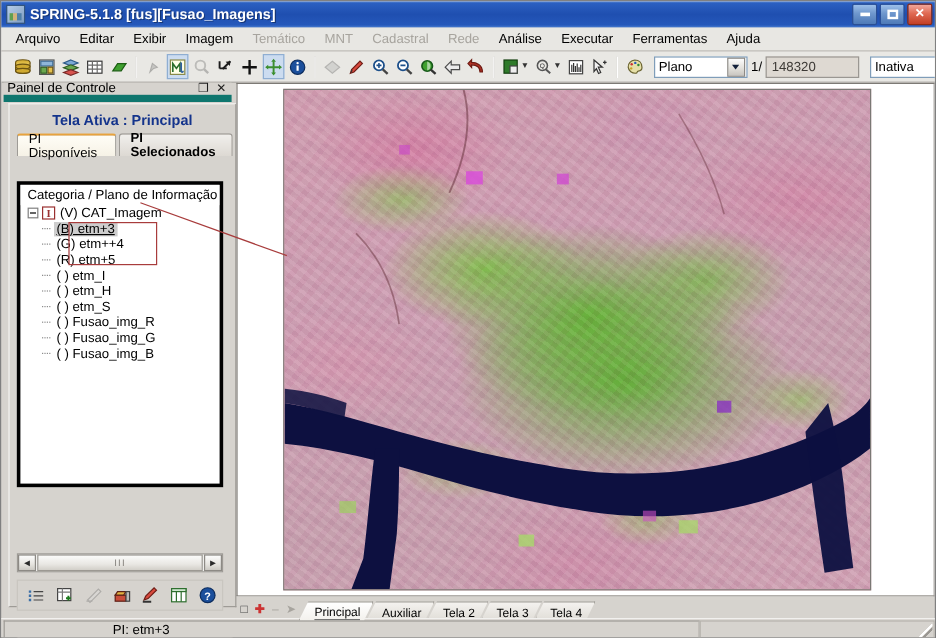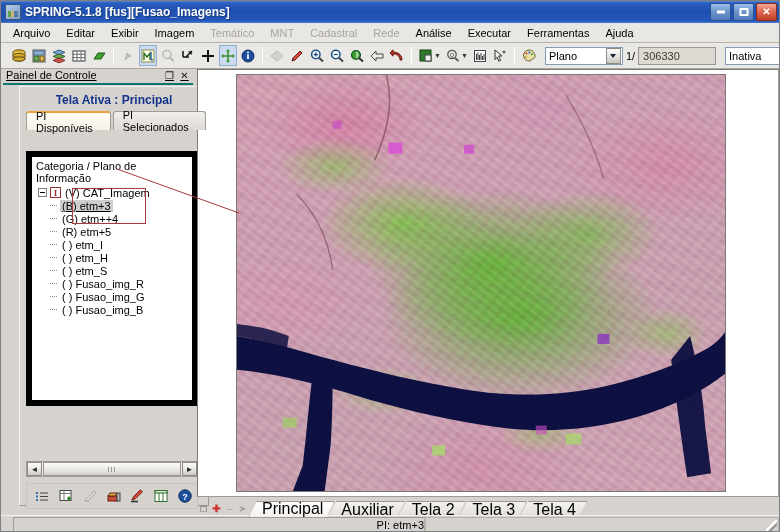--- a/index.html
+++ b/index.html
@@ -121,57 +121,58 @@
     background: #ded9d2; color: #3d3a36; font-size: 11px;
     display: flex; align-items: center; padding-left: 4px;
   }
 
   
   #panel {
     position: absolute; left: 2px; top: 68px; width: 190px; height: 460px;
     background: #d6d3ce;
   }
   #panel-title {
-    height: 16px; background: #d6d3ce; display: flex; 
-    border-bottom: 2px solid #0f766e;
-    text-decoration: underline;
+    height: 16px; background: #d6d3ce; display: flex; align-items: center;
+    border-bottom: 6px solid #0f766e;
   }
   #panel-title .pt-text { font-size: 11px; color: #000; padding-left: 3px; flex: 1 1 auto; }
   #panel-title .pt-btn { width: 13px; height: 13px; margin-right: 2px;
     display: flex; align-items: center; justify-content: center;
     font-size: 10px; color: #1b1b1b; }
 
   #panel-body {
-    position: absolute; left: 16px; top: 17px; width: 190px; height: 420px;
+    position: absolute; left: 4px; top: 17px; width: 190px; height: 420px;
     background: #d6d3ce; border: 1px solid #f4f3f1;
     border-right-color: #9e9b96; border-bottom-color: #9e9b96;
   }
   #tela-ativa {
     text-align: center; color: #14348c; font-weight: bold; font-size: 12px;
     padding: 6px 0 4px 0;
   }
   
   #tabs { display: flex; padding-left: 6px; height: 19px; position: relative; z-index: 3; }
   .tab {
     height: 19px; padding: 0 9px; display: flex; align-items: center;
     font-size: 11px; color: #000;
     background: linear-gradient(to bottom,#f1efec,#ddd9d3);
     border: 1px solid #9e9b96; border-bottom: none;
     border-top-left-radius: 3px; border-top-right-radius: 3px;
     margin-right: 2px;
+    font-weight: bold;
   }
   .tab.sel {
     background: linear-gradient(to bottom,#fffdf6,#f6f2e6);
     border-top: 2px solid #e8a33d;
     font-weight: normal;
   }
   #tree-wrap {
     position: absolute; left: 6px; top: 64px; width: 172px; height: 255px;
-    background: #ffffff; border: 6px solid #000000;
+    background: #ffffff; border: 3px solid #000000;
     overflow: hidden;
+    text-align: center;
   }
   #tree-head {
     font-size: 11px; color: #000; padding: 3px 0 2px 4px; background: #fff;
   }
   .tnode { display: flex; align-items: center; height: 13px; font-size: 11px; color: #000;
            white-space: nowrap; }
   .texp {
     width: 9px; height: 9px; border: 1px solid #808080; background: #fff;
     margin-left: 6px; margin-right: 3px; position: relative; flex: 0 0 auto;
   }
@@ -250,42 +251,42 @@
     display: flex; align-items: flex-end;
   }
   .btab-ctl {
     width: 13px; height: 14px; display: flex; align-items: center; justify-content: center;
     font-size: 10px; color: #4a4a4a; margin-bottom: 2px;
   }
   .btab-ctl.plus { color: #cc3333; font-weight: bold; }
   .btab-ctl.dis { color: #a7a49e; }
   .btab {
     height: 16px; padding: 0 10px 0 12px;
-    display: flex; align-items: center; font-size: 16px; color: #000;
+    display: flex; align-items: flex-end; font-size: 10px; color: #000;
     background: linear-gradient(to bottom,#f4f2ef,#e0ddd7);
     border: 1px solid #9e9b96; border-bottom: none;
     margin-right: -6px;
     clip-path: polygon(8px 0, 100% 0, calc(100% - 8px) 100%, 0% 100%);
     position: relative;
   }
   .btab.sel {
     background: linear-gradient(to bottom,#ffffff,#f3f1ed);
     font-weight: normal; z-index: 2;
   }
   .btab.sel .u { border-bottom: 1px solid #555; padding-bottom: 0; }
 
   
   #statusbar {
     position: absolute; left: 0; top: 514px; width: 780px; height: 18px;
     background: #d6d3ce; border-top: 1px solid #f2f1ef;
     display: flex; align-items: center;
   }
-  #status-left { width: 412px; height: 16px; margin-left: 12px;
+  #status-left { width: 580px; height: 16px; margin-left: 2px;
     border: 1px solid #b6b3ad; border-top-color: #9e9b96; border-left-color: #9e9b96;
-    display: flex; align-items: center; justify-content: flex-end; }
+    display: flex; align-items: center; }
   #status-left .st {
     font-size: 11px; color: #000; padding-left: 90px;
   }
   #status-right { flex: 1 1 auto; height: 16px; margin-right: 2px;
     border: 1px solid #b6b3ad; position: relative; }
   .resizer {
     position: absolute; right: 1px; bottom: 1px; width: 11px; height: 11px;
     background:
       linear-gradient(135deg, transparent 45%, #ffffff 45% 58%, transparent 58%),
       linear-gradient(135deg, transparent 62%, #9a9792 62% 75%, transparent 75%);
@@ -491,21 +492,21 @@
     </div>
 
     <div id="scalebox">
       <div class="combo" style="width:78px">
         <span class="cv">Plano</span>
         <span class="cbtn">
             <i></i>
           </span>
       </div>
       <span class="scaletxt">1/</span>
-      <div class="scalefield">306330</div>
+      <div class="scalefield">148320</div>
       <div class="combo" style="width:92px;margin-left:6px">
         <span class="cv">Inativa</span>
 
       </div>
 
     </div>
   </div>
 
   <div id="panel">
     <div id="panel-title">

